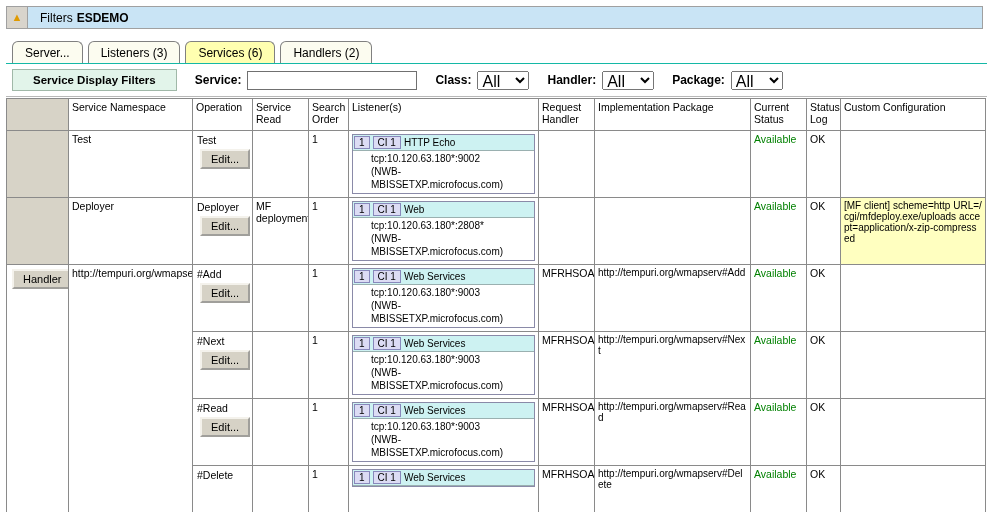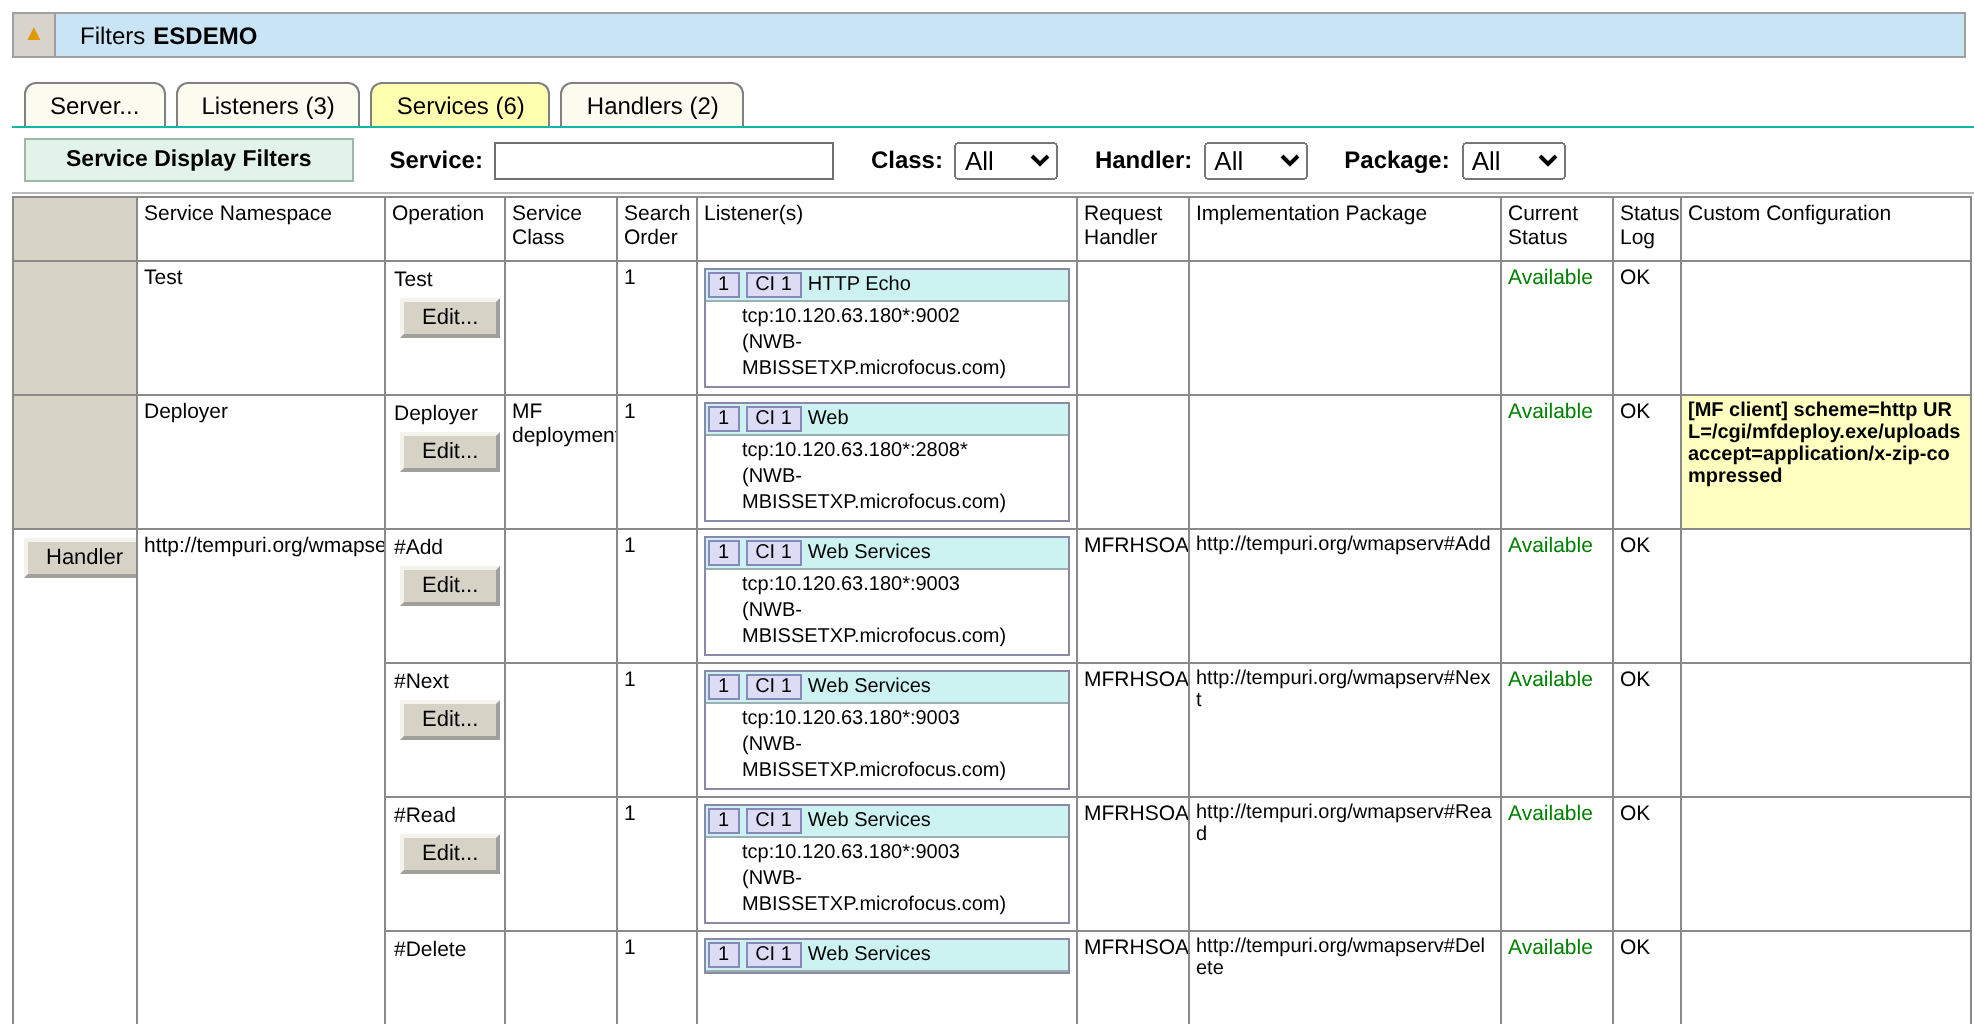--- a/index.html
+++ b/index.html
@@ -28,21 +28,21 @@
   .tab.active { background: #ffffb0; }
   
   .filterbar { display: flex; align-items: center; gap: 6px; padding: 5px 6px;
                border-bottom: 1px solid #b8b8b8; }
   .sdf { background: #e2f4ea; border: 1px solid #a0b8a8; padding: 4px 20px;
          font-size: 11.5px; font-weight: bold; white-space: nowrap; }
   .flabel { font-weight: bold; font-size: 12px; white-space: nowrap; }
   .gap { margin-left: 12px; }
   .ftext { width: 170px; height: 19px; border: 1px solid #707070; padding: 1px 3px;
            font-size: 11px; font-family: inherit; }
-  .fselect { font-size: 13px; height: 19px; min-width: 52px; font-family: inherit; }
+  .fselect { font-size: 16px; height: 19px; min-width: 52px; font-family: inherit; }
   
   .pagerow { display: flex; justify-content: space-between; align-items: center;
              padding: 6px 2px 4px 2px; font-size: 12px; }
   .pageright { display: flex; align-items: center; gap: 5px; }
   .showinput { width: 48px; height: 18px; border: 1px solid #707070; font-size: 11px;
                padding: 1px 3px; font-family: inherit; }
   .minibtn { width: 15px; height: 17px; background: #d4d0c8; border: 2px outset #f0eee8;
              margin-left: 8px; display: inline-block; cursor: pointer; }
   
   table { border-collapse: collapse; table-layout: fixed; width: 979px; margin-top: 1px; }
@@ -59,21 +59,21 @@
   
   .lbox { border: 1px solid #8a8aa8; margin: 1px 0; background: #fff; }
   .lhead { display: flex; align-items: center; background: #cdf2f2;
            border-bottom: 1px solid #9ab0b0; padding: 1px; }
   .lnum, .lci { border: 1px solid #8888bb; background: #dcdcf4; font-size: 10px;
                 padding: 0 4px; margin-right: 3px; white-space: nowrap; }
   .lname { font-size: 10px; white-space: nowrap; }
   .lbody { padding: 1px 2px 2px 18px; font-size: 10px; line-height: 1.3; }
   .status { color: #008000; }
   .impl { font-size: 10px; word-break: break-all; }
-  .config { font-size: 10px; word-break: break-all; font-weight: bold; }
+  .config { font-size: 10px; word-break: break-all; }
   .yellow { background: #ffffc0; }
 </style>
 </head>
 <body>
 
 <div class="page">
 
   <div class="titlebar">
     <div class="tri-cell">
       <span class="tri">▲</span>
@@ -123,21 +123,21 @@
       <col style="width:56px">
         <col style="width:34px">
         <col style="width:145px">
     </colgroup>
 
     <tbody>
         <tr class="hdr">
       <th class="gray-cell"></th>
       <th>Service Namespace</th>
       <th>Operation</th>
-      <th>Service Class</th>
+      <th>Service Read</th>
       <th>Search Order</th>
       <th>Listener(s)</th>
       <th>Request Handler</th>
       <th>Implementation Package</th>
       <th>Current Status</th>
       <th>Status Log</th>
       <th>Custom Configuration</th>
     </tr>
 
     <tr class="datarow">

